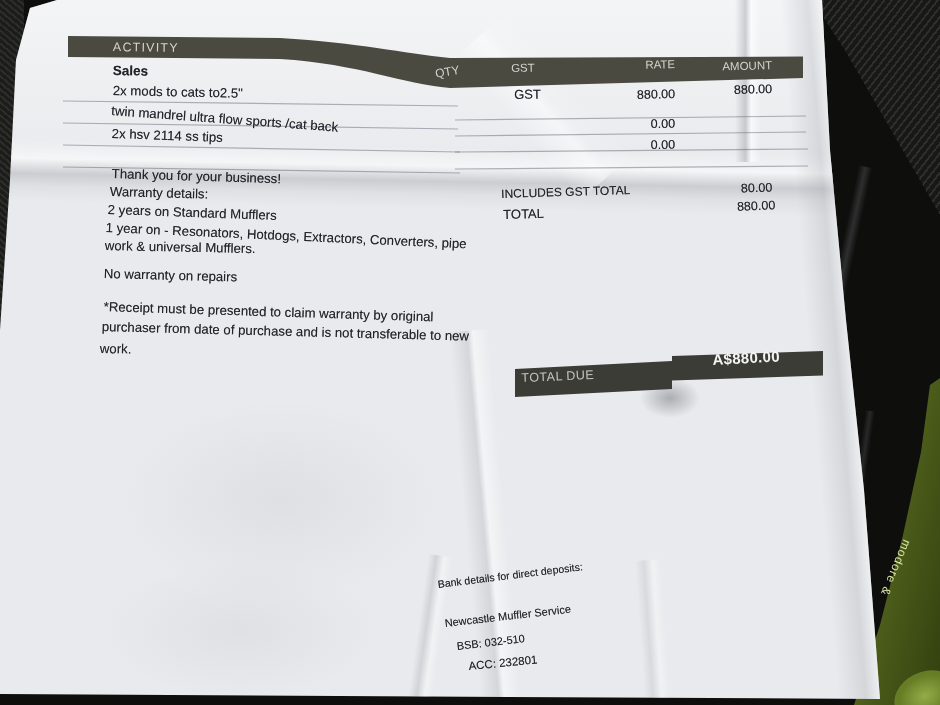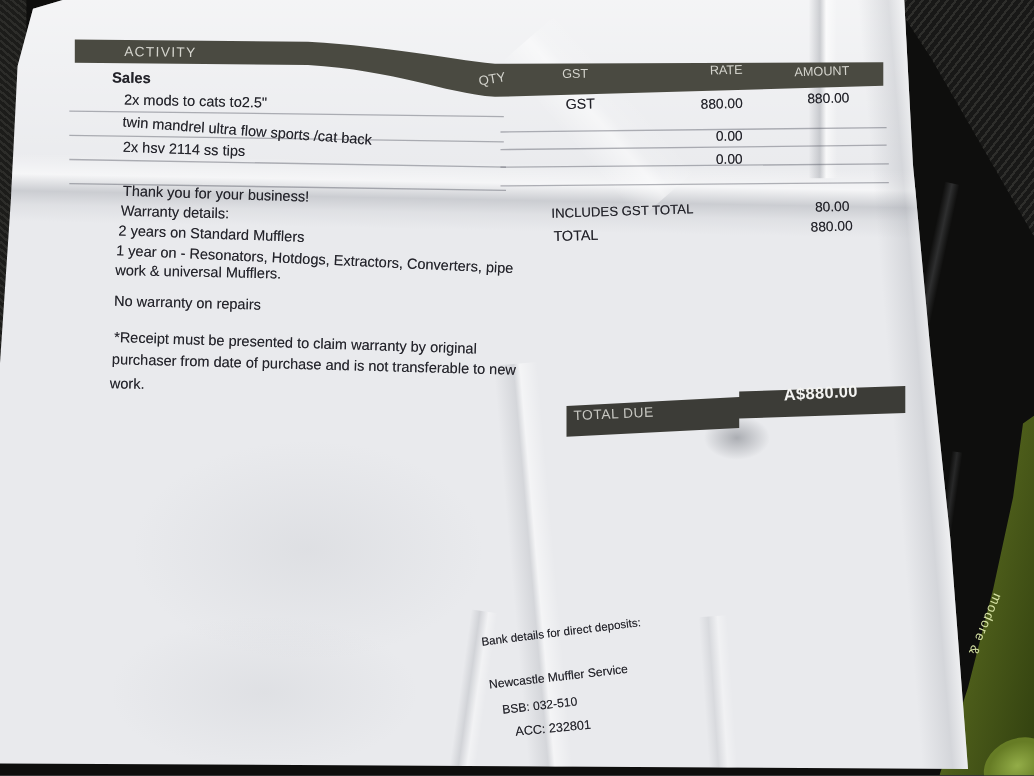--- a/index.html
+++ b/index.html
@@ -73,21 +73,21 @@
         <line x1="455" y1="169" x2="808" y2="166"></line>
       </g>
     </svg>
 
     <div class="t bar-t" style="left:113px;top:40px;font-size:12.5px;letter-spacing:1.2px;transform:rotate(.8deg);">ACTIVITY</div>
     <div class="t bar-t" style="left:434px;top:67px;font-size:12px;transform:rotate(-10deg);">QTY</div>
     <div class="t bar-t" style="left:511px;top:62px;font-size:11.5px;transform:rotate(-1deg);">GST</div>
     <div class="t bar-t tr" style="left:600px;top:60px;width:75px;font-size:11.5px;transform:rotate(-1.5deg);">RATE</div>
     <div class="t bar-t tr" style="left:697px;top:61px;width:75px;font-size:11.5px;transform:rotate(-1.5deg);">AMOUNT</div>
 
-    <div class="t" style="left:102px;top:63px;font-size:13.5px;font-weight:700;transform:rotate(1deg);">Sales</div>
+    <div class="t" style="left:113px;top:63px;font-size:13.5px;font-weight:700;transform:rotate(1deg);">Sales</div>
     <div class="t" style="left:113px;top:83px;font-size:13.2px;transform:rotate(1.2deg);">2x mods to cats to2.5"</div>
     <div class="t" style="left:514px;top:87px;font-size:13px;transform:rotate(-1deg);">GST</div>
     <div class="t tr" style="left:597px;top:89px;width:78px;font-size:12.5px;transform:rotate(-1.5deg);">880.00</div>
     <div class="t tr" style="left:694px;top:84px;width:78px;font-size:12.5px;transform:rotate(-1.5deg);">880.00</div>
     <div class="t" style="left:112px;top:103px;font-size:13.2px;transform:rotate(4.2deg);">twin mandrel ultra flow sports /cat back</div>
     <div class="t tr" style="left:597px;top:118px;width:78px;font-size:12.5px;transform:rotate(-1deg);">0.00</div>
     <div class="t" style="left:112px;top:126px;font-size:13.2px;transform:rotate(2deg);">2x hsv 2114 ss tips</div>
     <div class="t tr" style="left:597px;top:139px;width:78px;font-size:12.5px;transform:rotate(-1deg);">0.00</div>
 
     <div class="t" style="left:112px;top:166px;font-size:13.2px;transform:rotate(1.8deg);">Thank you for your business!</div>

